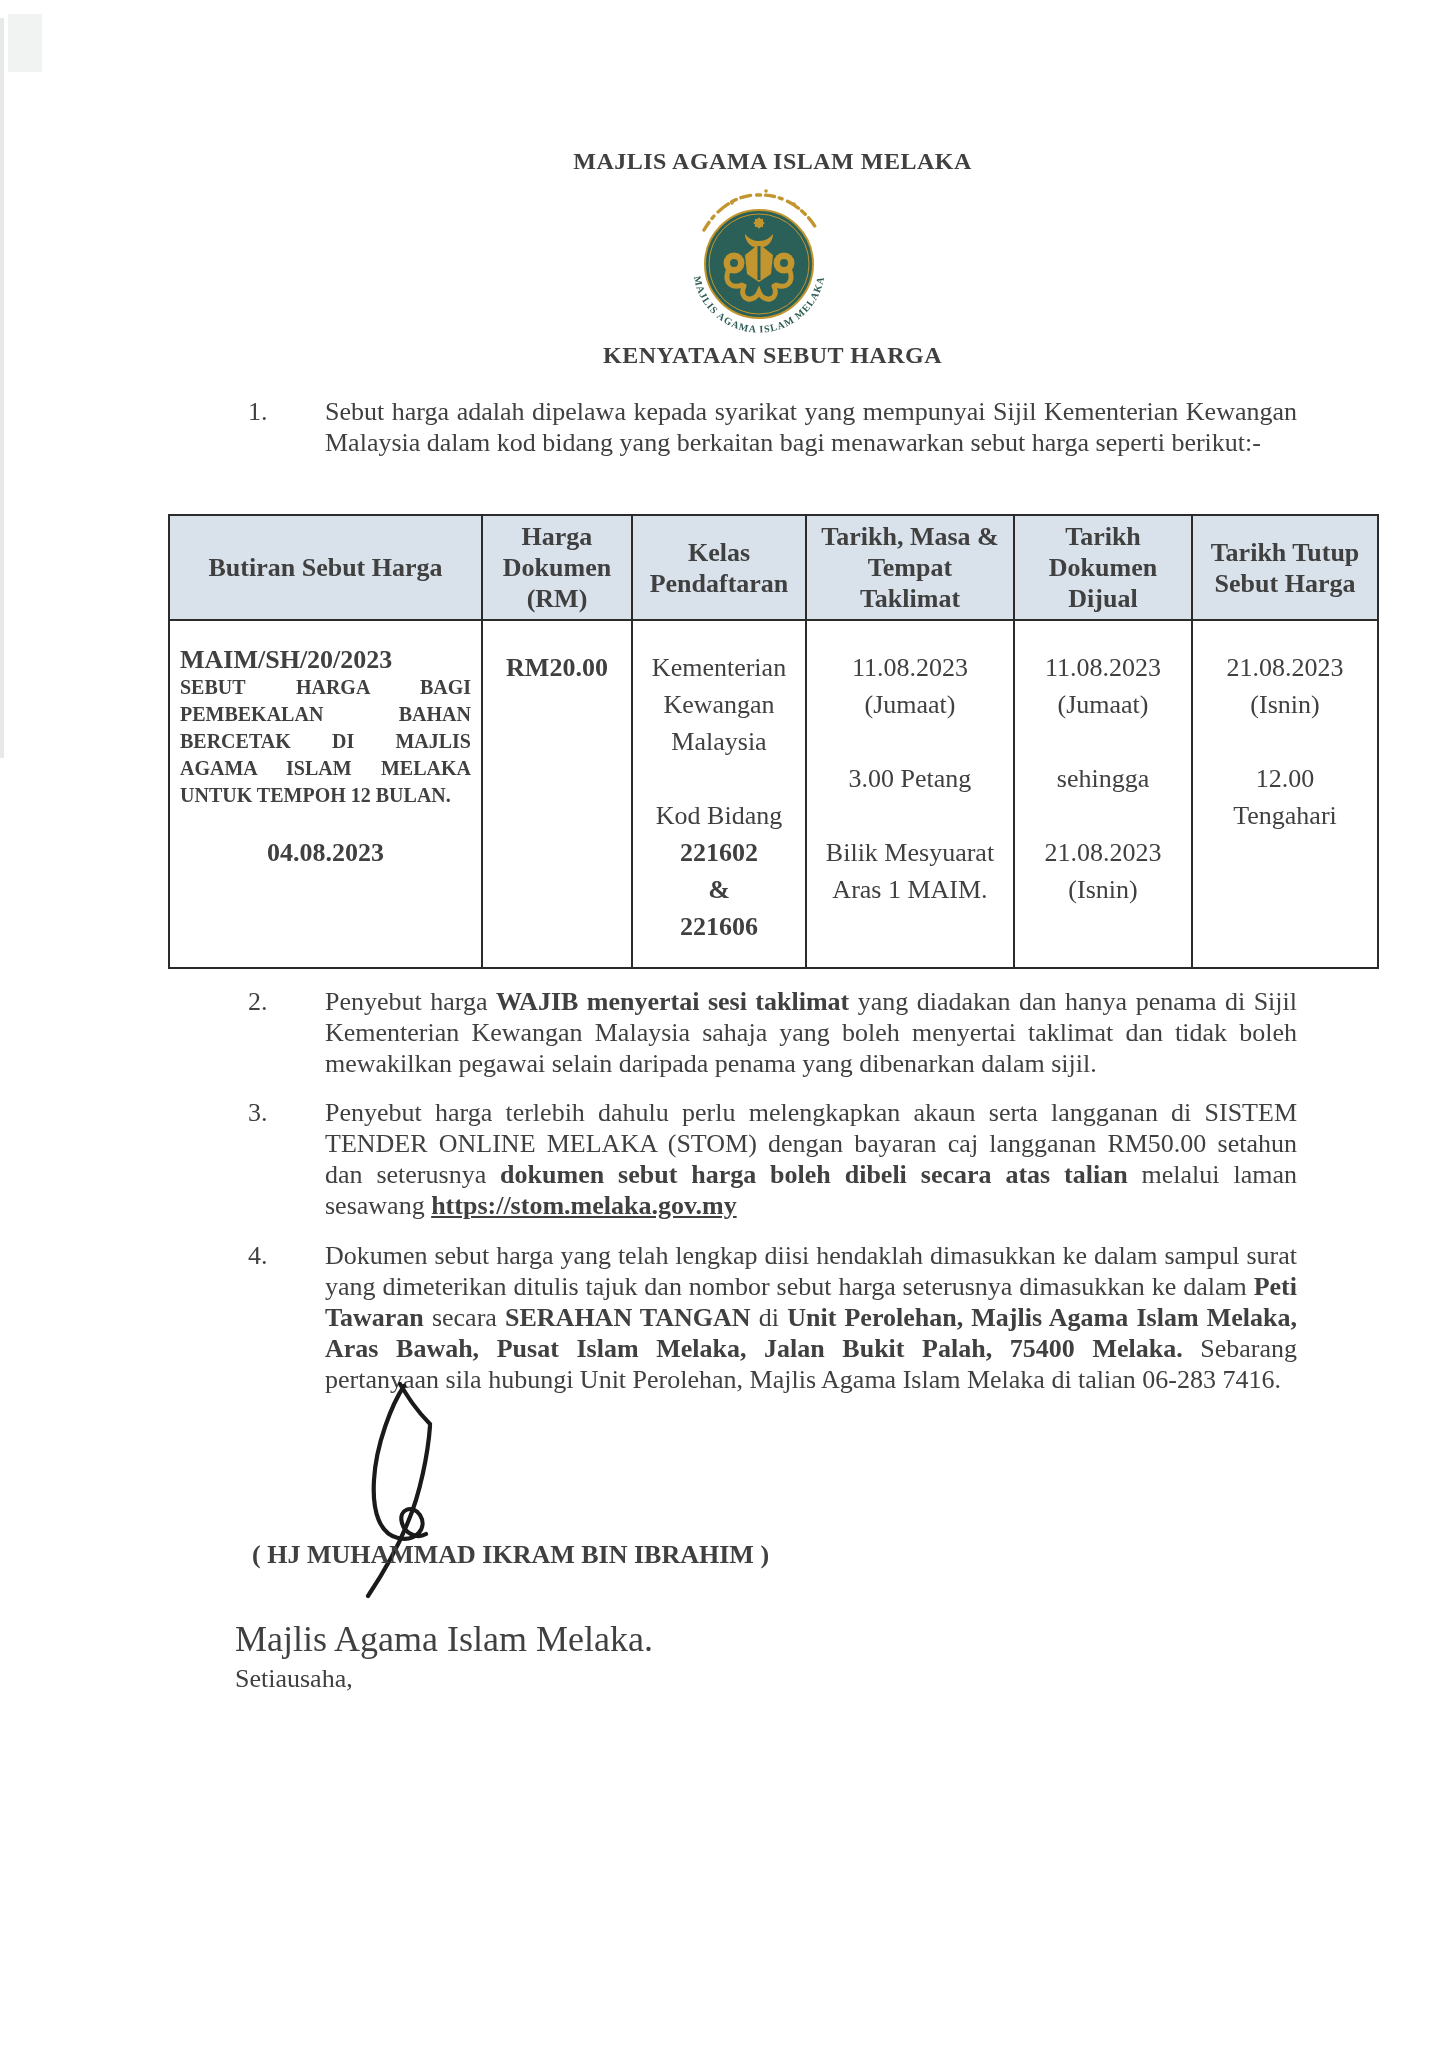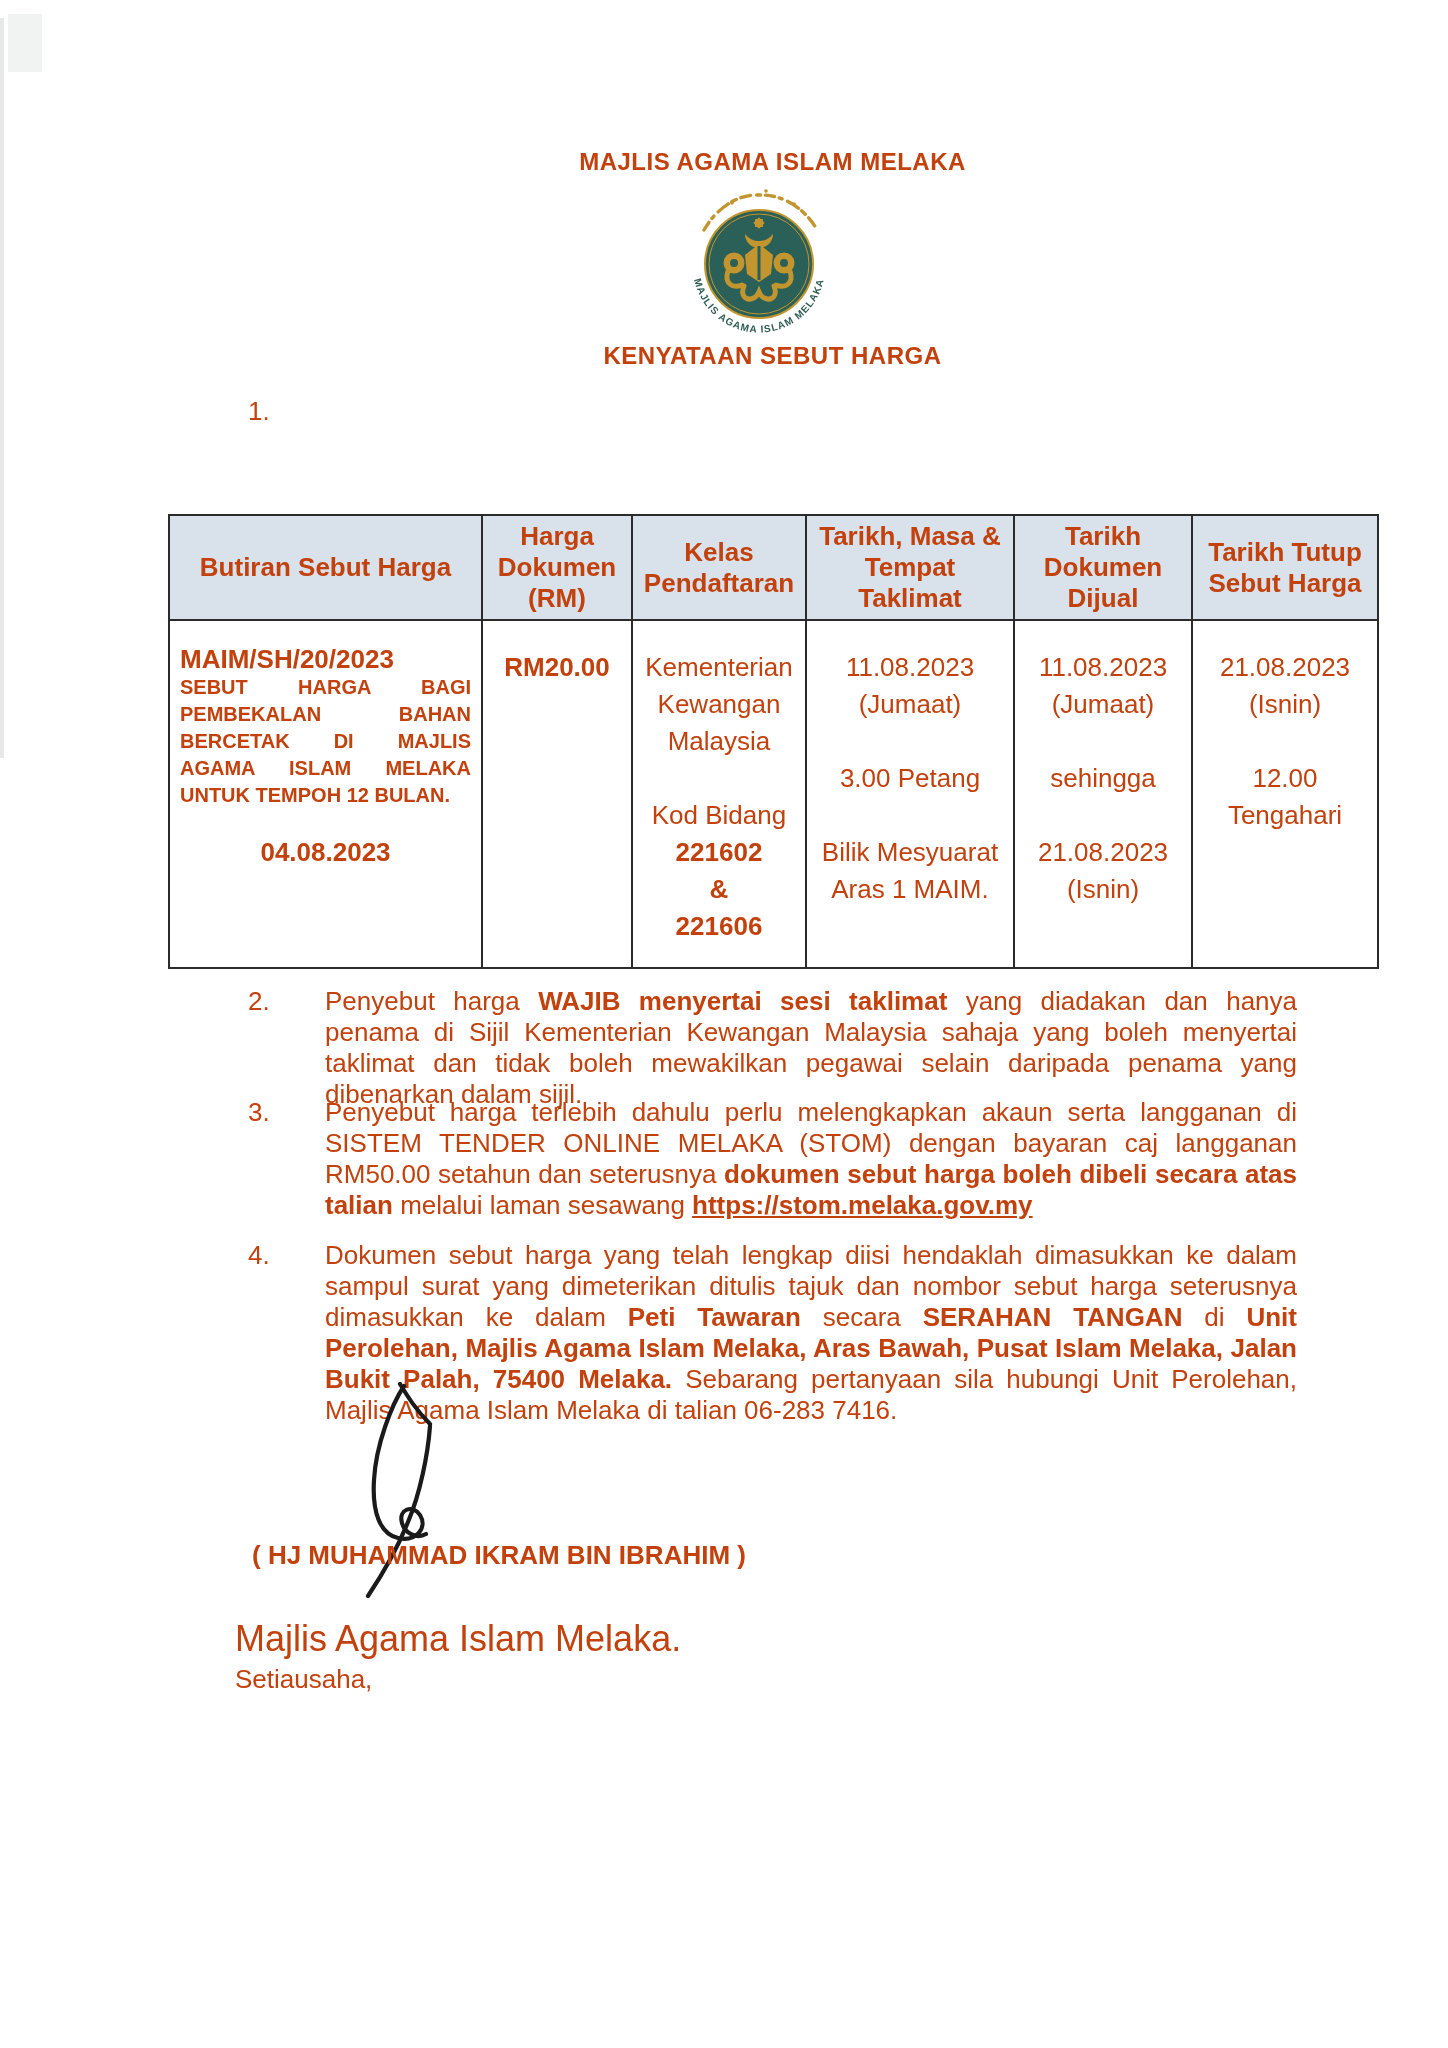--- a/index.html
+++ b/index.html
@@ -1,18 +1,18 @@
 <!DOCTYPE html>
 <html><head>
 <meta charset="utf-8">
 <style>
   html,body{margin:0;padding:0;background:#fff;}
   .page{
     position:relative;width:1448px;height:2048px;background:#ffffff;
-    font-family:Liberation Sans, sans-serif;color:#c2410c;overflow:hidden;
+    font-family:Liberation Serif, serif;color:#404040;overflow:hidden;
   }
   .artifact{position:absolute;pointer-events:none;}
   .edge-strip{left:0;top:18px;width:4px;height:740px;background:#e2e2e2;opacity:.8;}
   .corner-smudge{left:8px;top:14px;width:34px;height:58px;background:#f1f3f3;}
   .content{position:absolute;left:168px;top:0;width:1209px;}
   .org-title{position:absolute;top:148px;left:0;width:100%;text-align:center;
     font-size:24px;font-weight:bold;letter-spacing:.5px;}
   .logo-wrap{position:absolute;top:186px;left:0;width:100%;display:flex;justify-content:center;}
   .logo-wrap svg{transform:translateX(-14px);}
   .doc-heading{position:absolute;top:342px;left:0;width:100%;text-align:center;
@@ -95,20 +95,21 @@
             <textPath href="#ring-arc" startOffset="50%" text-anchor="middle">MAJLIS AGAMA ISLAM MELAKA</textPath>
           </text>
         </g>
       </svg>
     </div>
 
     <div class="doc-heading">KENYATAAN SEBUT HARGA</div>
 
     <div class="item item-1">
       <div class="num">1.</div>
+      <div class="txt"><span>Sebut harga adalah dipelawa kepada syarikat yang mempunyai Sijil Kementerian Kewangan Malaysia dalam kod bidang yang berkaitan bagi menawarkan sebut harga seperti berikut:-</span></div>
     </div>
 
     <table class="quote-table">
       <colgroup>
         <col class="col-1">
           <col class="col-2">
           <col class="col-3">
         <col class="col-4">
           <col class="col-5">
           <col class="col-6">

